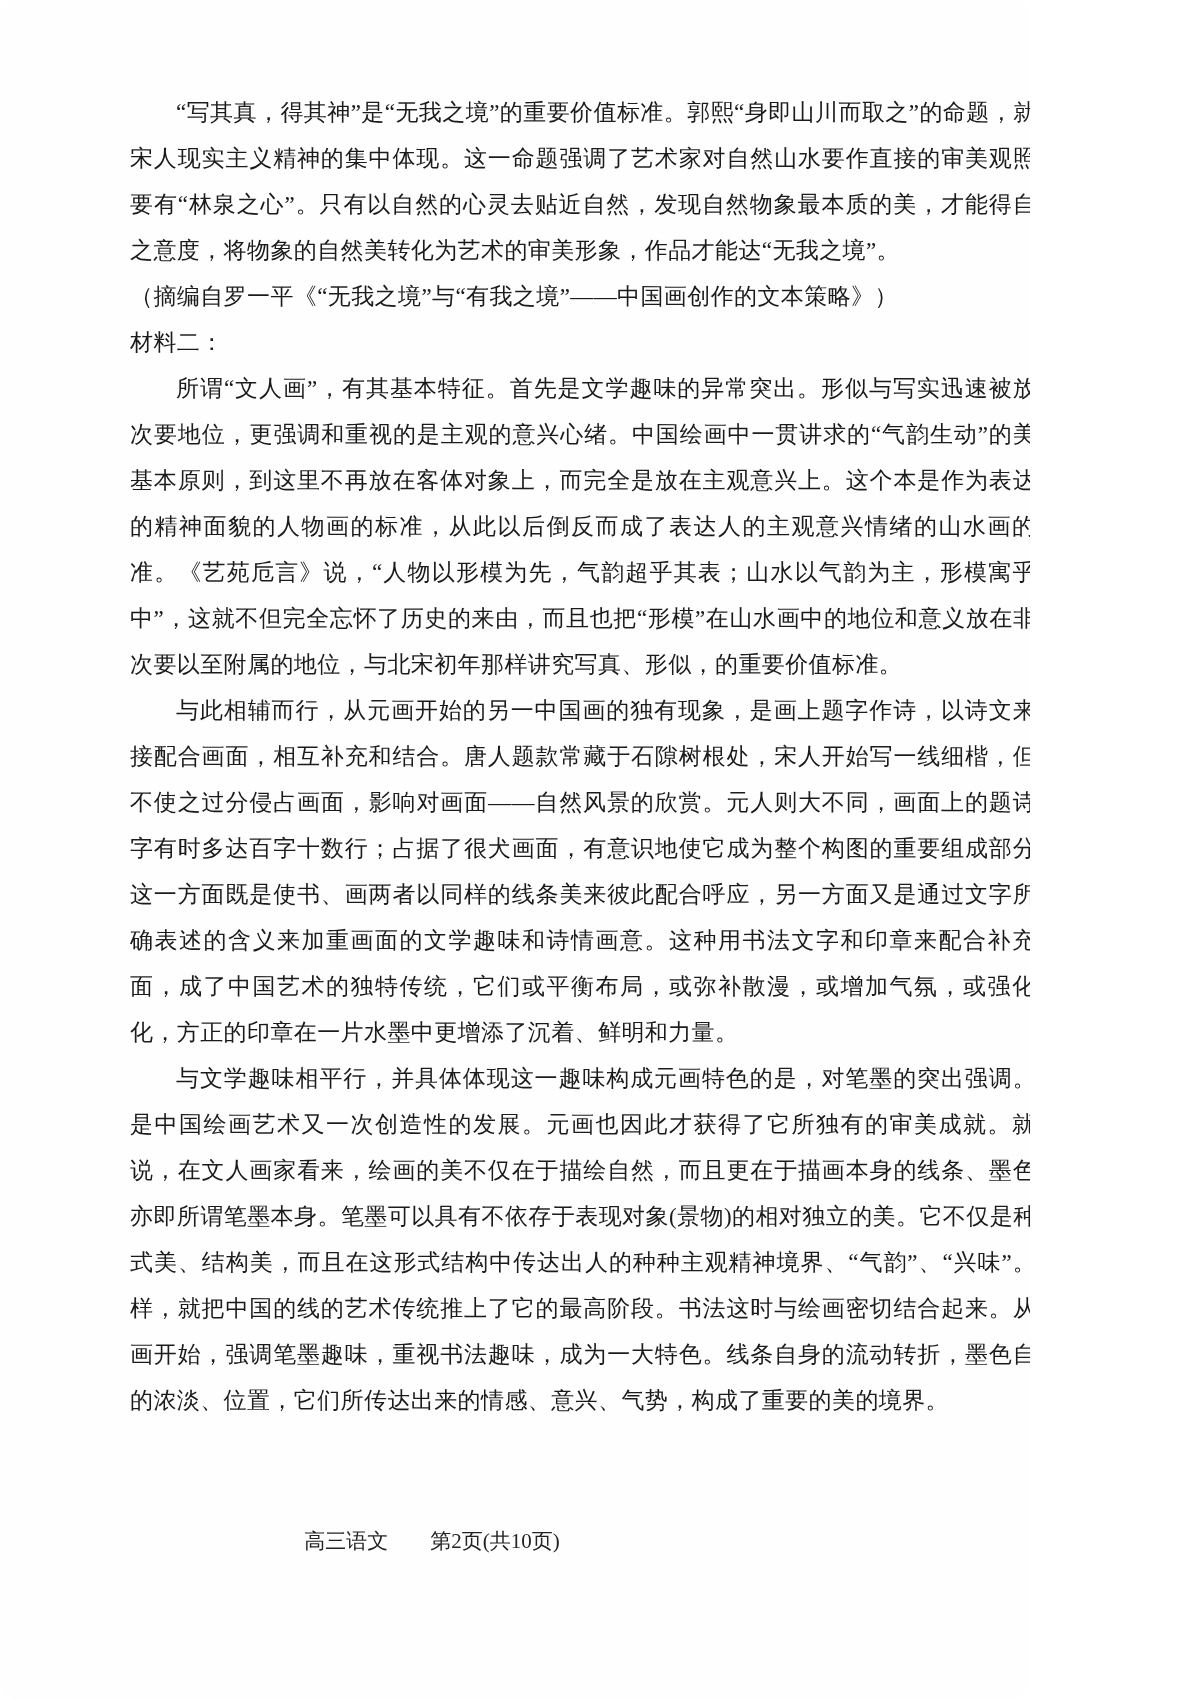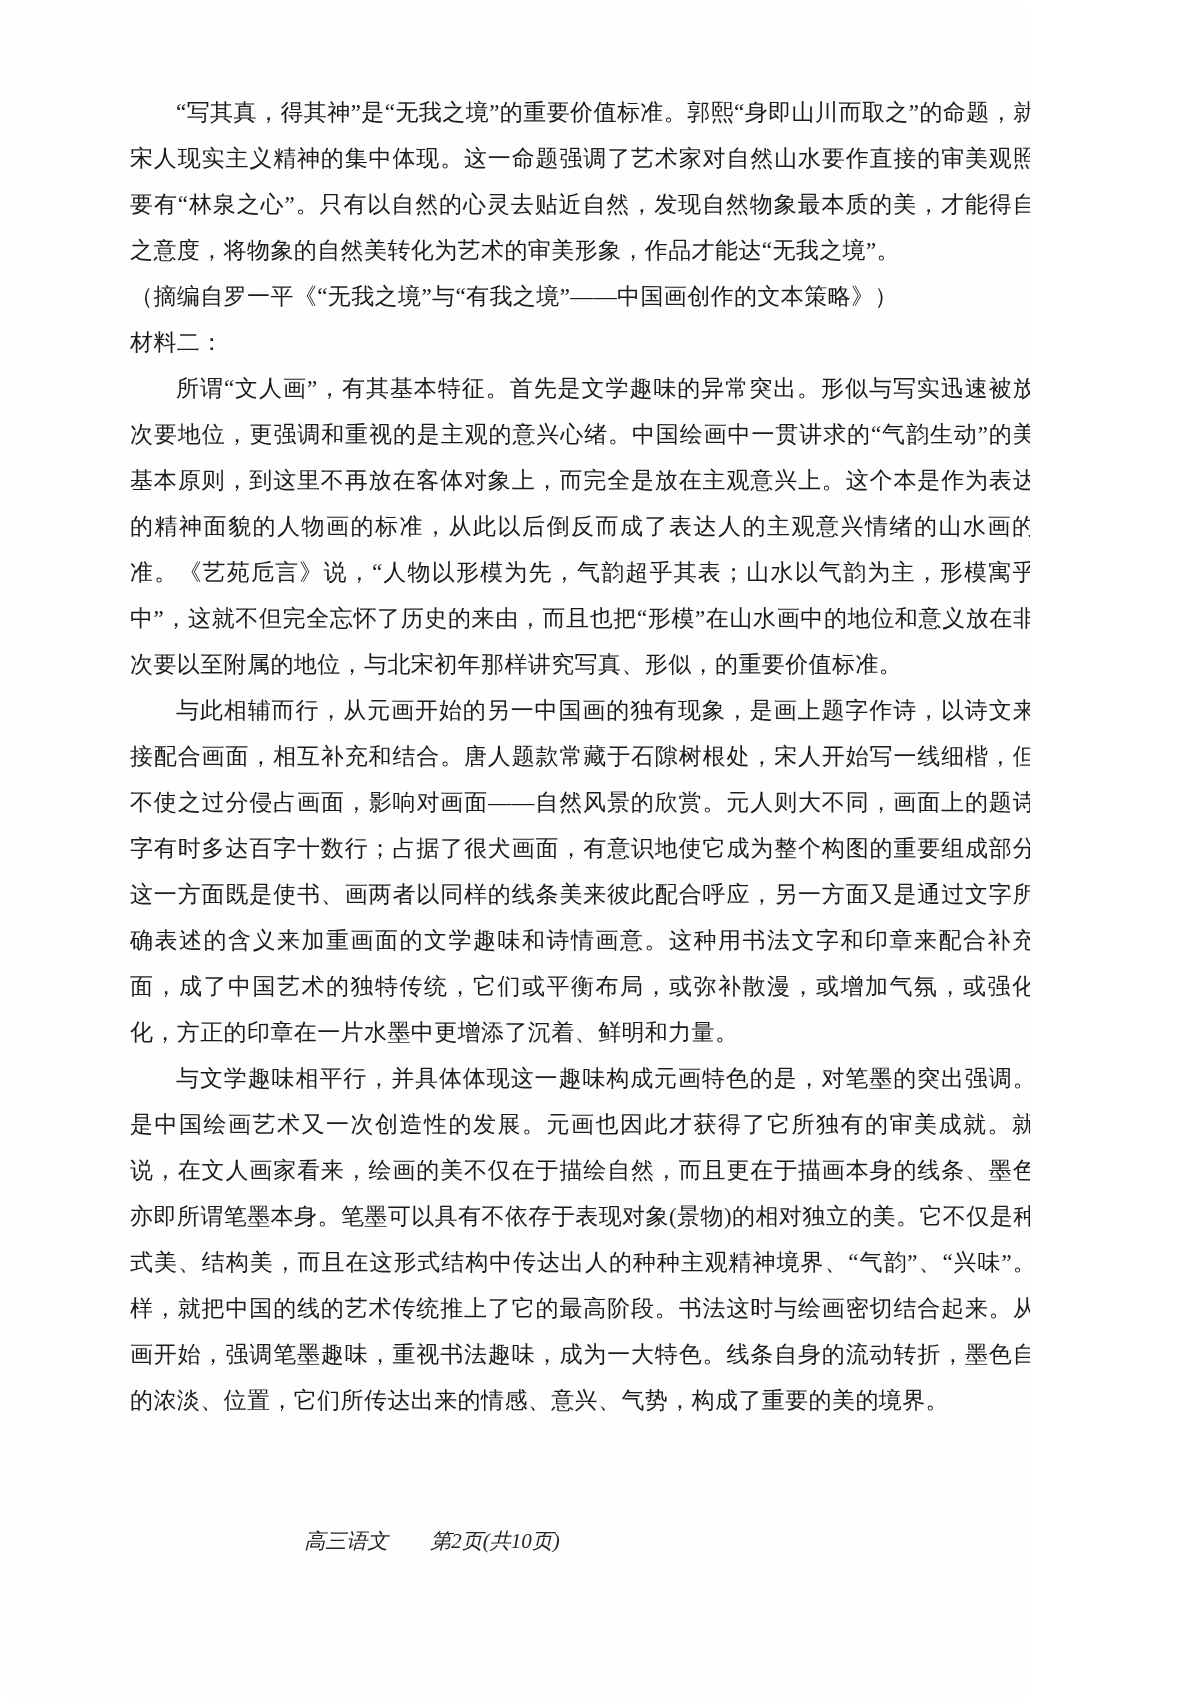--- a/index.html
+++ b/index.html
@@ -48,21 +48,20 @@
     left: 0;
     width: 100%;
     text-align: center;
     font-size: 21px;
     line-height: 46px;
     color: #222222;
   }
   .footer-inner {
     display: inline-block;
     transform: translateX(-83px);
-    font-style: italic;
   }
   .footer-course {
     margin-right: 42px;
   }
 </style>
 </head>
 <body>
 
 <div class="page">
   <div class="content">

